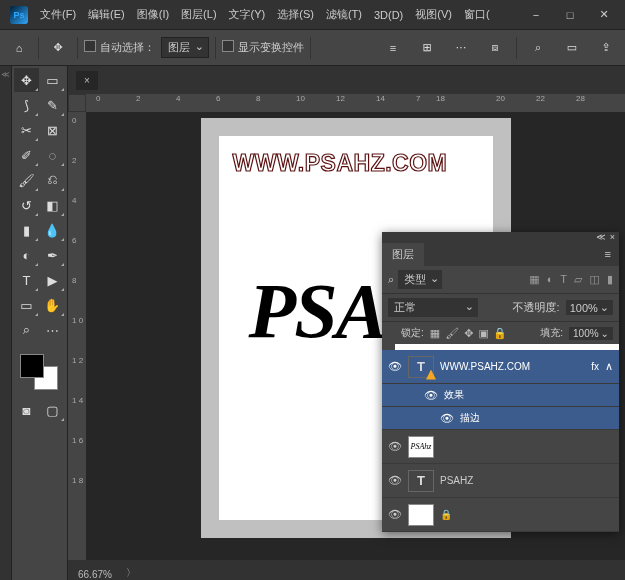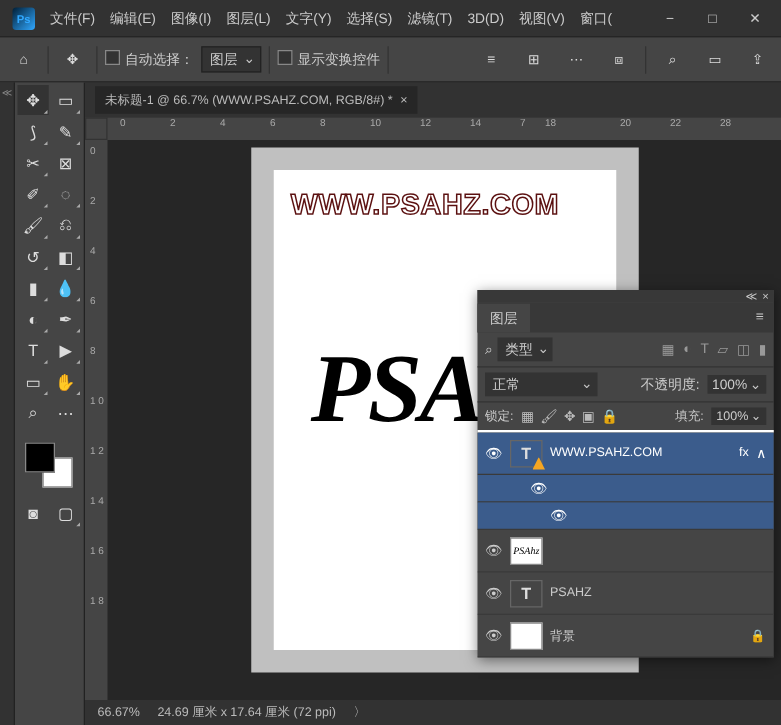--- a/index.html
+++ b/index.html
@@ -34,35 +34,35 @@
 .ruler-h { flex: 1; height: 18px; background: #454545; display: flex; color: #aaa; font-size: 8px; position: relative; }
 .ruler-h span { position: absolute; }
 .ruler-v { width: 18px; background: #454545; display: flex; flex-direction: column; color: #aaa; font-size: 8px; position: relative; }
 .ruler-v span { position: absolute; left: 4px; }
 .canvas-wrap { flex: 1; display: flex; }
 .canvas-pane { flex: 1; background: #262626; display: flex; align-items: flex-start; justify-content: center; overflow: hidden; padding-top: 6px; }
 .artboard-outer { background: #c0c0c0; width: 310px; height: 420px; padding: 18px; }
 .artboard { background: #fff; width: 100%; height: 100%; position: relative; overflow: hidden; }
 .watermark-text { font-family: Arial, sans-serif; font-weight: bold; font-size: 23px; color: #fff; -webkit-text-stroke: 1.2px #5b1010; position: absolute; top: 14px; left: 14px; letter-spacing: 0.5px; }
 .script-text { font-family: "Brush Script MT", cursive; font-weight: bold; font-size: 78px; font-style: italic; color: #000; position: absolute; top: 130px; left: 30px; letter-spacing: -2px; }
-.statusbar { height: 20px; background: #323232; color: #bbb; display: flex; align-items: center; padding: 0 10px; font-size: 10px; gap: 14px; }
+.statusbar { height: 20px; background: #323232; color: #bbb; display: flex; align-items: flex-end; padding: 0 10px; font-size: 10px; gap: 14px; }
 .layers-panel { position: absolute; right: 6px; top: 232px; width: 237px; background: #454545; box-shadow: 0 2px 10px rgba(0,0,0,0.5); color: #ccc; }
 .panel-grip { height: 10px; background: #383838; display: flex; justify-content: flex-end; align-items: center; padding-right: 4px; gap: 4px; font-size: 9px; }
 .panel-tabrow { display: flex; height: 24px; background: #383838; align-items: center; }
 .panel-tab { padding: 4px 10px; background: #454545; }
 .panel-menu { margin-left: auto; padding: 4px 8px; }
 .filter-row { display: flex; padding: 4px 6px; gap: 4px; align-items: center; border-bottom: 1px solid #333; }
 .filter-dd { background: #333; padding: 2px 16px 2px 6px; position: relative; }
 .filter-dd::after { content: "⌄"; position: absolute; right: 3px; }
 .filter-icons { margin-left: auto; display: flex; gap: 7px; color: #999; font-size: 11px; }
 .blend-row { display: flex; padding: 4px 6px; gap: 6px; align-items: center; border-bottom: 1px solid #333; }
 .blend-dd { background: #333; padding: 2px 28px 2px 6px; position: relative; flex: 0 0 90px; }
 .blend-dd::after { content: "⌄"; position: absolute; right: 4px; }
 .pct-box { background: #333; padding: 1px 4px; display: flex; align-items: flex-end; gap: 2px; }
-.lock-row { display: flex; padding: 4px 6px; gap: 6px; align-items: center; border-bottom: 2px solid #ffffff; font-size: 10px; }
+.lock-row { display: flex; padding: 4px 6px; gap: 6px; align-items: center; border-bottom: 6px solid #ffffff; font-size: 10px; margin-left: 13px; }
 .lock-icons { display: flex; gap: 5px; font-size: 11px; color: #bbb; }
 .layers-list { max-height: 220px; overflow: auto; }
 .layer-item { display: flex; align-items: center; padding: 4px 6px; border-bottom: 1px solid #3a3a3a; gap: 6px; min-height: 34px; }
 .layer-item.active { background: #3b5c8c; color: #fff; }
 .eye { width: 14px; text-align: center; }
 .thumb { width: 26px; height: 22px; background: #fff; border: 1px solid #888; display: flex; align-items: center; justify-content: center; font-size: 9px; color: #000; position: relative; flex-shrink: 0; }
 .thumb.type { background: transparent; border: 1px solid #666; color: #ddd; font-size: 13px; font-weight: bold; }
 .thumb .warn { position: absolute; right: -3px; bottom: -3px; width: 10px; height: 10px; background: #f5a623; clip-path: polygon(50% 0, 100% 100%, 0 100%); }
 .layer-name { flex: 1; font-size: 10px; white-space: nowrap; overflow: hidden; text-overflow: ellipsis; }
 .sub-layer { padding-left: 42px; min-height: 22px; }
@@ -159,21 +159,20 @@
     </div>
     <div class="tool-grid" style="margin-top:8px">
       <div class="tool">◙</div>
       <div class="tool">▢<span class="corner"></span></div>
     </div>
   </div>
 
   <div class="doc-area">
     <div class="doc-tab-row">
       <div class="doc-tab">
-        <span>未标题-1 @ 66.7% (WWW.PSAHZ.COM, RGB/8#) *</span>
         <span>×</span>
       </div>
     </div>
     <div class="ruler-row">
       <div class="ruler-corner"></div>
       <div class="ruler-h">
         <span style="left:10px">0</span>
           <span style="left:50px">2</span>
           <span style="left:90px">4</span>
           <span style="left:130px">6</span>
@@ -210,21 +209,20 @@
         <div class="artboard-outer">
           <div class="artboard">
             <div class="watermark-text">WWW.PSAHZ.COM</div>
             <div class="script-text">PSAH</div>
           </div>
         </div>
       </div>
     </div>
     <div class="statusbar">
       <span>66.67%</span>
-      <span>24.69 厘米 x 17.64 厘米 (72 ppi)</span>
       <span>〉</span>
     </div>
   </div>
 </div>
 
 <div class="layers-panel">
   <div class="panel-grip">
       <span>≪</span>
       <span>×</span>
     </div>
@@ -270,35 +268,36 @@
   <div class="layers-list">
     <div class="layer-item active">
       <span class="eye">👁</span>
       <div class="thumb type">T<span class="warn"></span></div>
       <span class="layer-name">WWW.PSAHZ.COM</span>
       <span class="fx-label">fx</span>
       <span>∧</span>
     </div>
     <div class="layer-item active sub-layer">
       <span class="eye">👁</span>
+      <span class="layer-name">效果</span>
     </div>
     <div class="layer-item active sub-layer2">
       <span class="eye">👁</span>
+      <span class="layer-name">描边</span>
     </div>
     <div class="layer-item">
       <span class="eye">👁</span>
       <div class="mini-thumb">
           <span class="mini-script">PSAhz</span>
         </div>
     </div>
     <div class="layer-item">
       <span class="eye">👁</span>
       <div class="thumb type">T</div>
       <span class="layer-name">PSAHZ</span>
     </div>
     <div class="layer-item">
       <span class="eye">👁</span>
       <div class="thumb"></div>
-      <span class="layer-name">背景</span>
       <span class="lock-icon">🔒</span>
     </div>
   </div>
 </div>
 
 </body></html>

